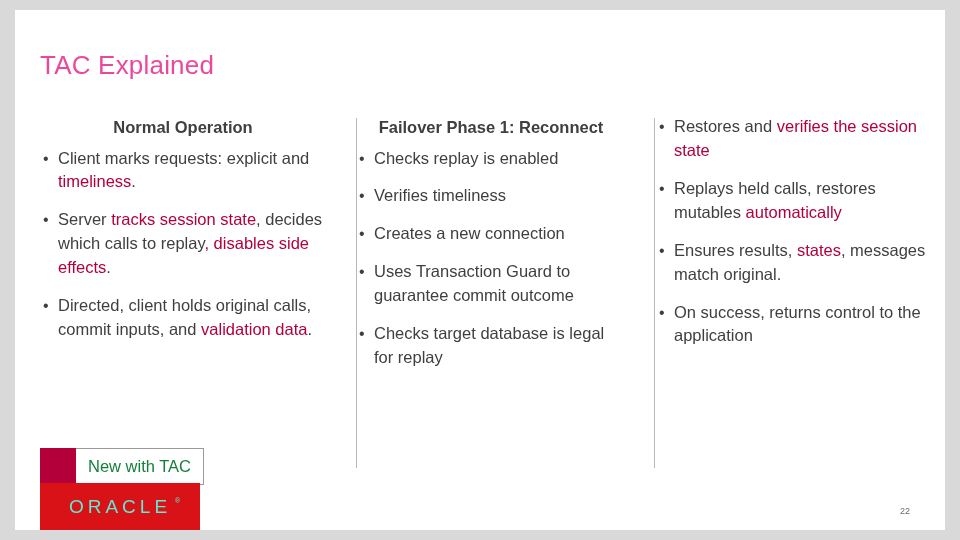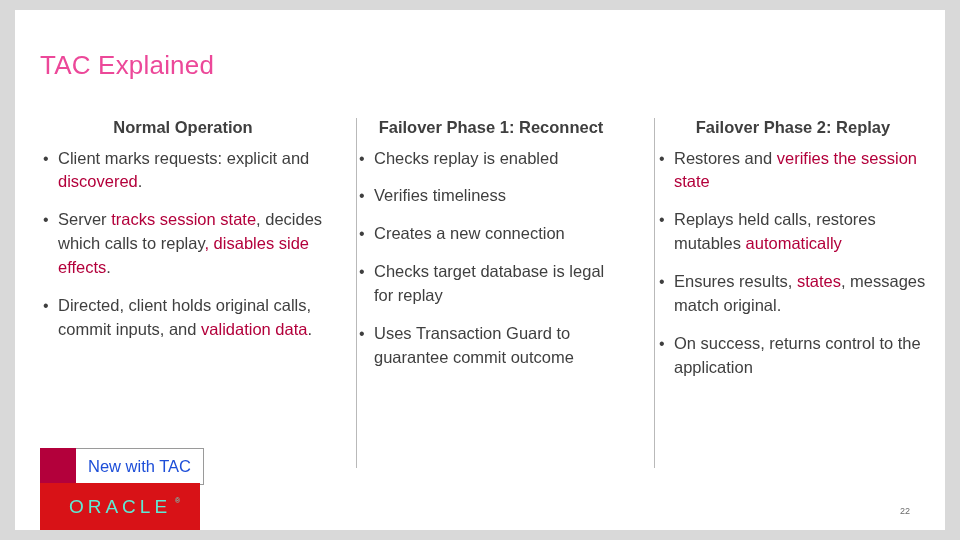--- a/index.html
+++ b/index.html
@@ -104,21 +104,21 @@
   .legend-box {
     border: 1px solid #9a9a9a;
     border-left: none;
     height: 37px;
     box-sizing: border-box;
     display: flex;
     align-items: center;
     padding: 0 12px;
     background: #ffffff;
     font-size: 16.5px;
-    color: #1d4ed8;
+    color: #15803d;
     margin-left: -1px;
   }
   .oracle-bar {
     position: absolute;
     left: 25px;
     bottom: 0;
     width: 160px;
     height: 47px;
     background: #d81217;
     display: flex;
@@ -164,39 +164,38 @@
 
   <div class="title">TAC Explained</div>
 
   <div class="columns">
     <div class="divider div1"></div>
     <div class="divider div2"></div>
 
     <div class="col col-1">
       <div class="col-head">Normal Operation</div>
       <ul class="bullets">
-          <li><span>Client marks requests: explicit and </span><span class="hl">discovered</span><span>.</span></li>
+          <li><span>Client marks requests: explicit and </span><span class="hl">timeliness</span><span>.</span></li>
           <li><span>Server </span><span class="hl">tracks session state</span><span>, decides which calls to replay</span><span class="hl">,</span><span> </span><span class="hl">disables side effects</span><span>.</span></li>
           <li><span>Directed, client holds original calls, commit inputs, and </span><span class="hl">validation data</span><span>.</span></li>
         </ul>
     </div>
 
     <div class="col col-2">
       <div class="col-head">Failover Phase 1: Reconnect</div>
       <ul class="bullets">
           <li><span>Checks replay is enabled</span></li>
           <li><span>Verifies timeliness</span></li>
           <li><span>Creates a new connection</span></li>
+          <li><span>Uses Transaction Guard to guarantee commit outcome</span></li>
           <li><span>Checks target database is legal for replay</span></li>
-          <li><span>Uses Transaction Guard to guarantee commit outcome</span></li>
         </ul>
     </div>
 
     <div class="col col-3">
-      <div class="col-head">Failover Phase 2: Replay</div>
       <ul class="bullets">
           <li><span>Restores and </span><span class="hl">verifies the session state</span></li>
           <li><span>Replays held calls, restores mutables </span><span class="hl">automatically</span></li>
           <li><span>Ensures results, </span><span class="hl">states</span><span>, messages match original.</span></li>
           <li><span>On success, returns control to the application</span></li>
         </ul>
     </div>
   </div>
 
   <div class="legend">

